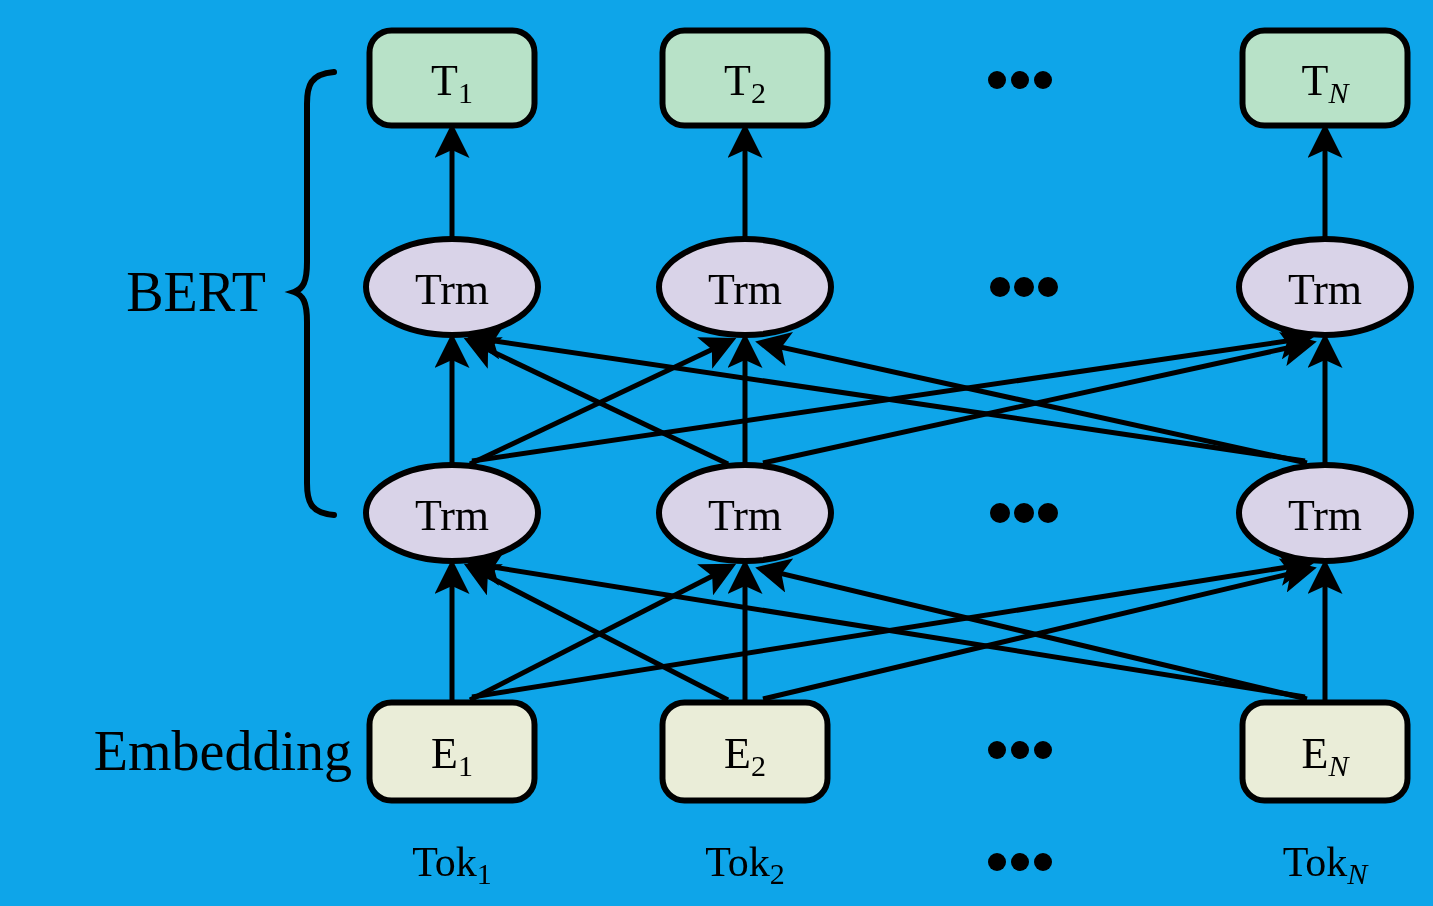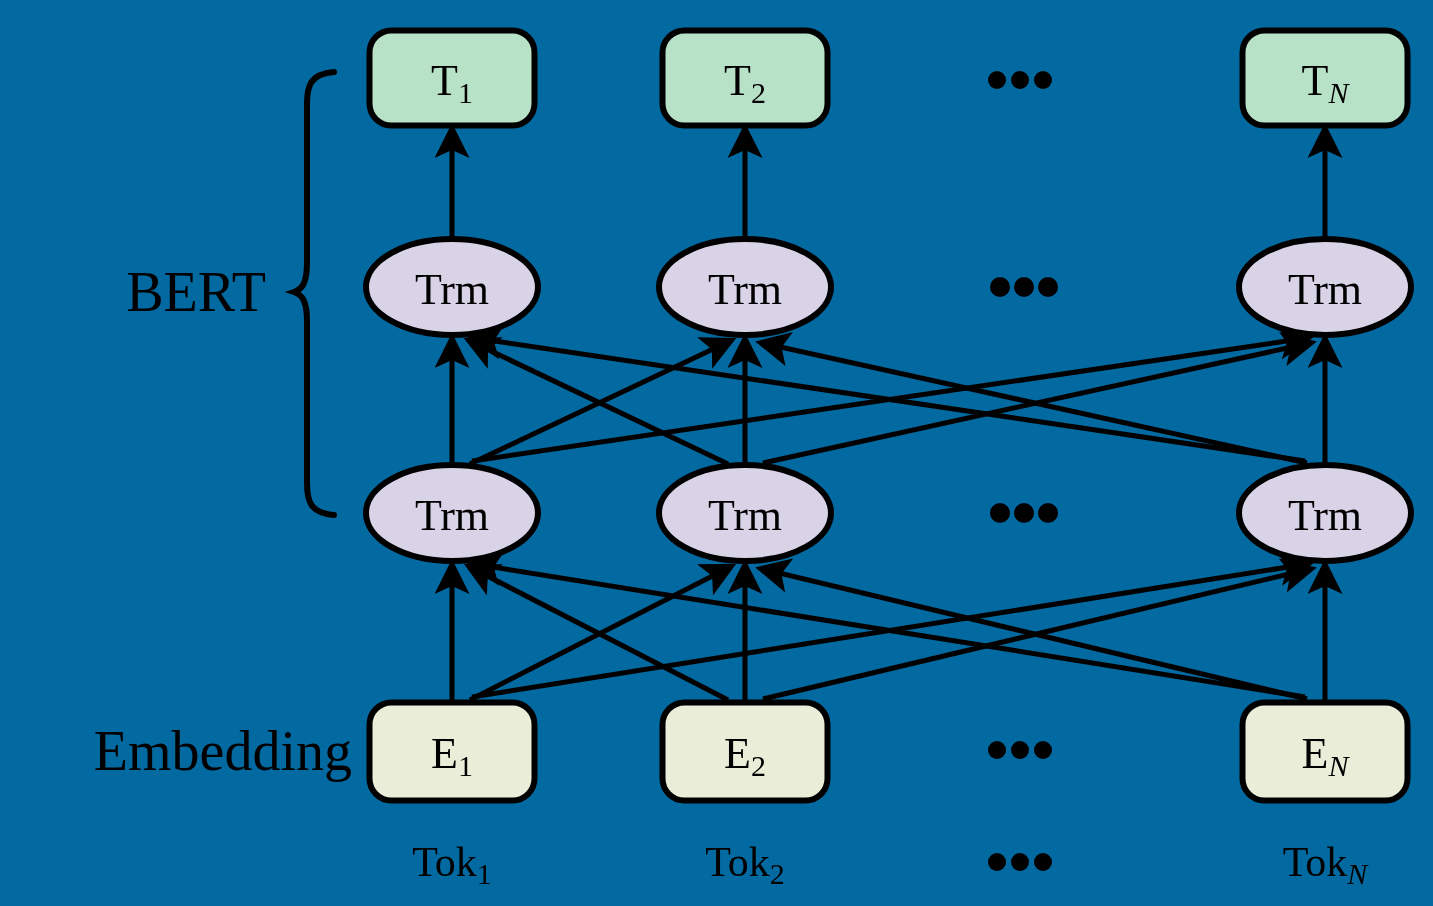--- a/index.html
+++ b/index.html
@@ -8,21 +8,21 @@
     padding: 0;
     background: #ffffff;
   }
   body {
     font-family: "Liberation Serif", "DejaVu Serif", serif;
   }
   #diagram-root {
     position: relative;
     width: 1433px;
     height: 906px;
-    background: #0369a1;
+    background: #0ea5e9;
     overflow: hidden;
   }
   svg.canvas {
     position: absolute;
     top: 0;
     left: 0;
     width: 1433px;
     height: 906px;
     display: block;
   }

